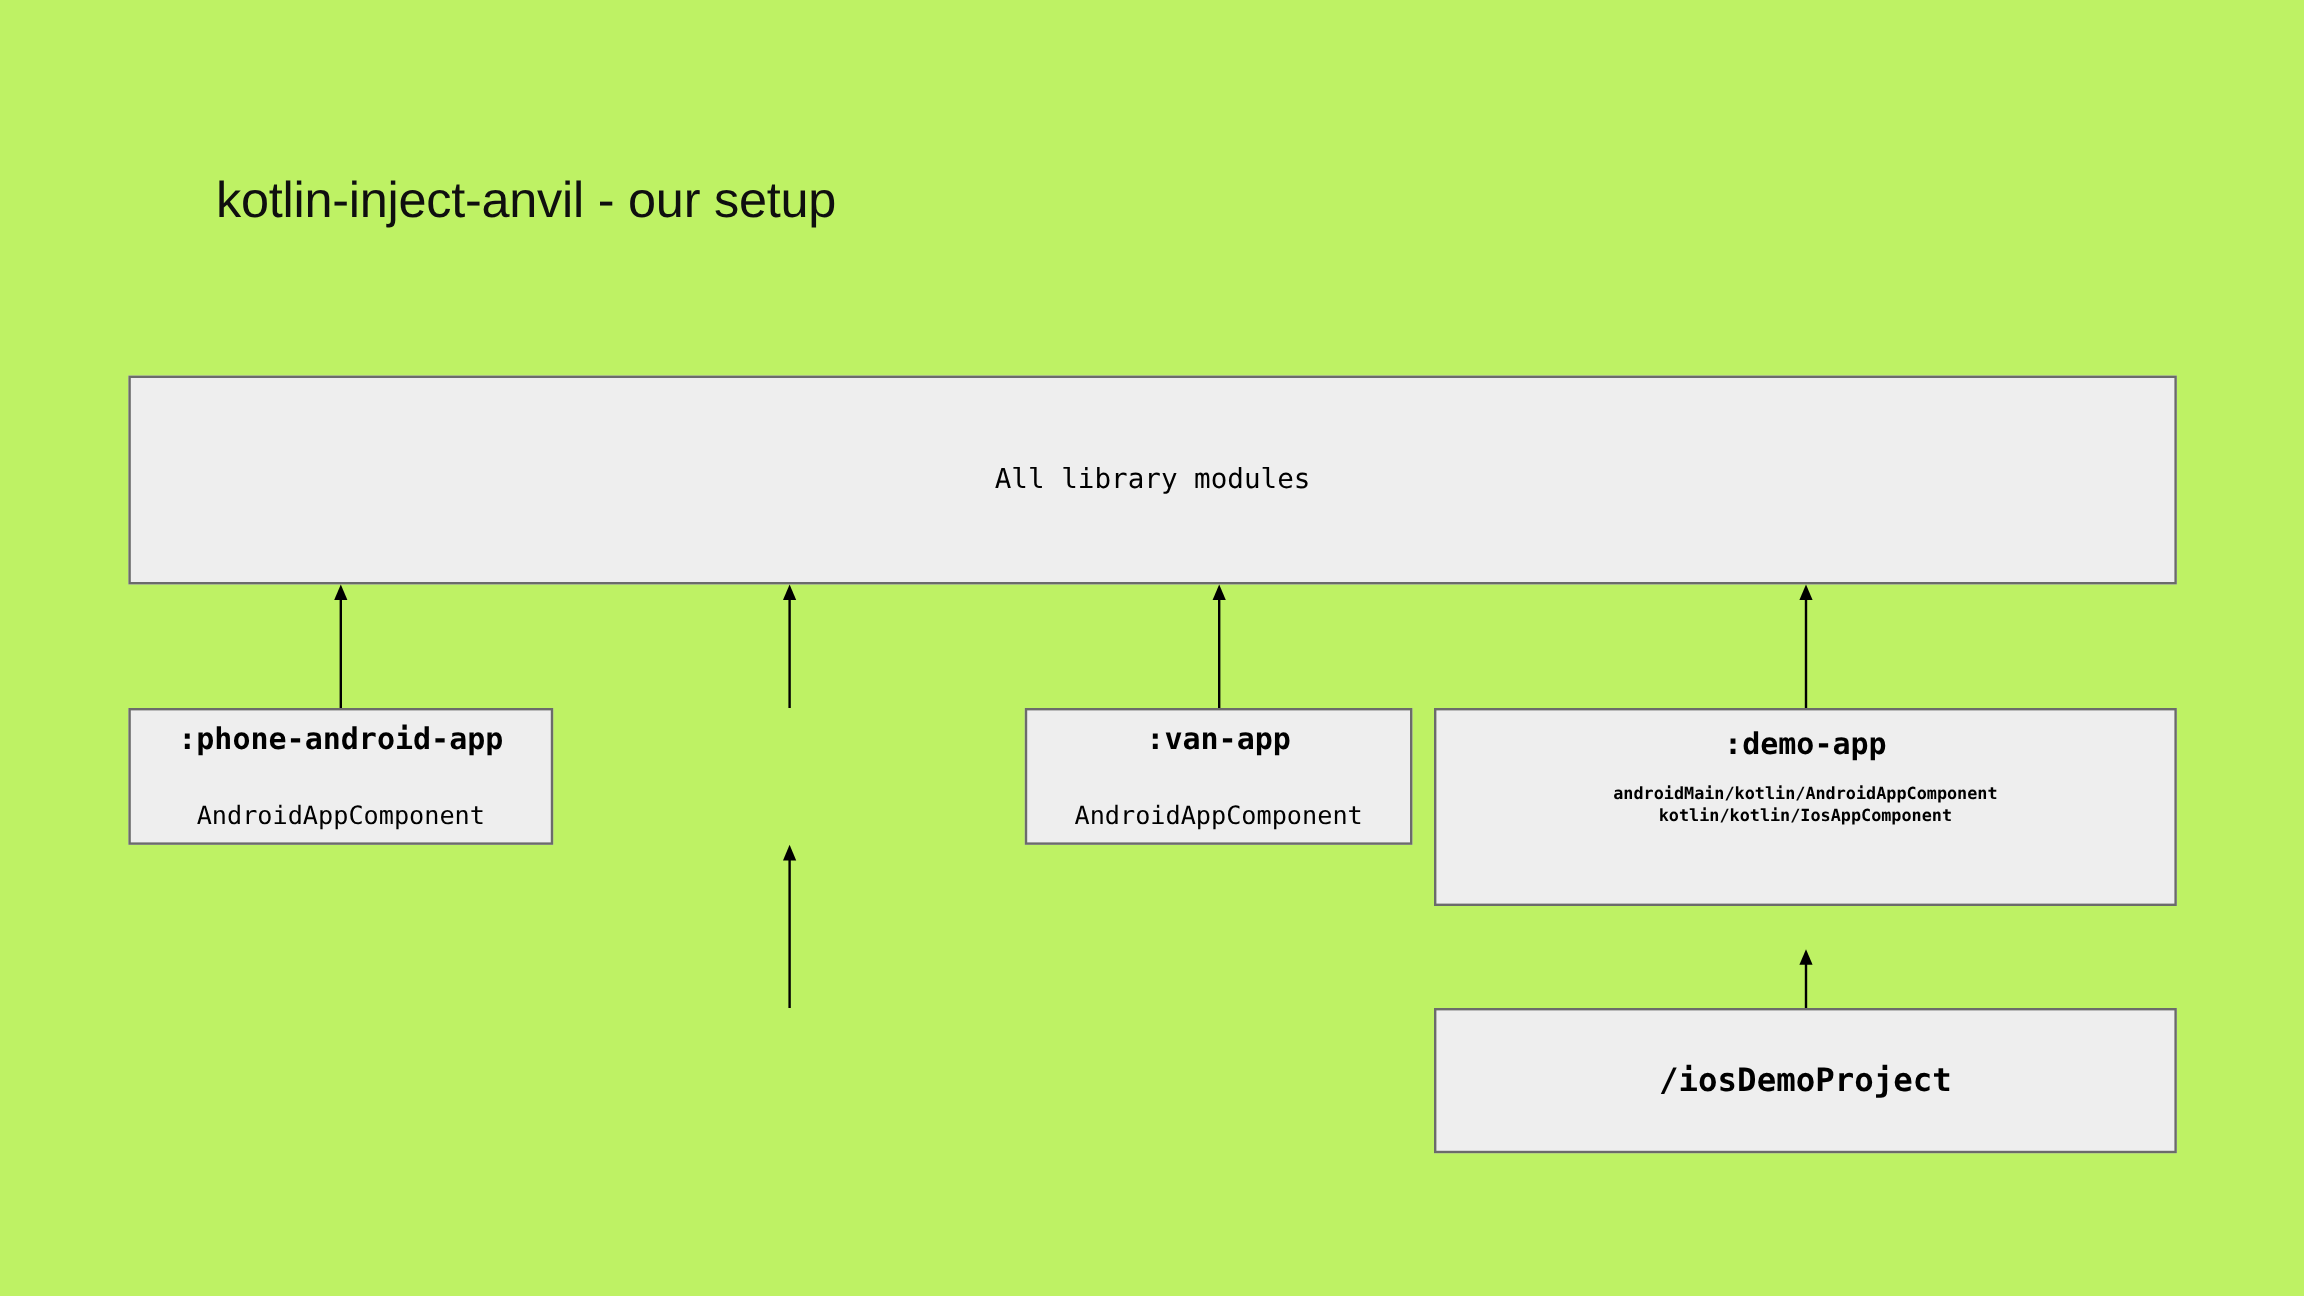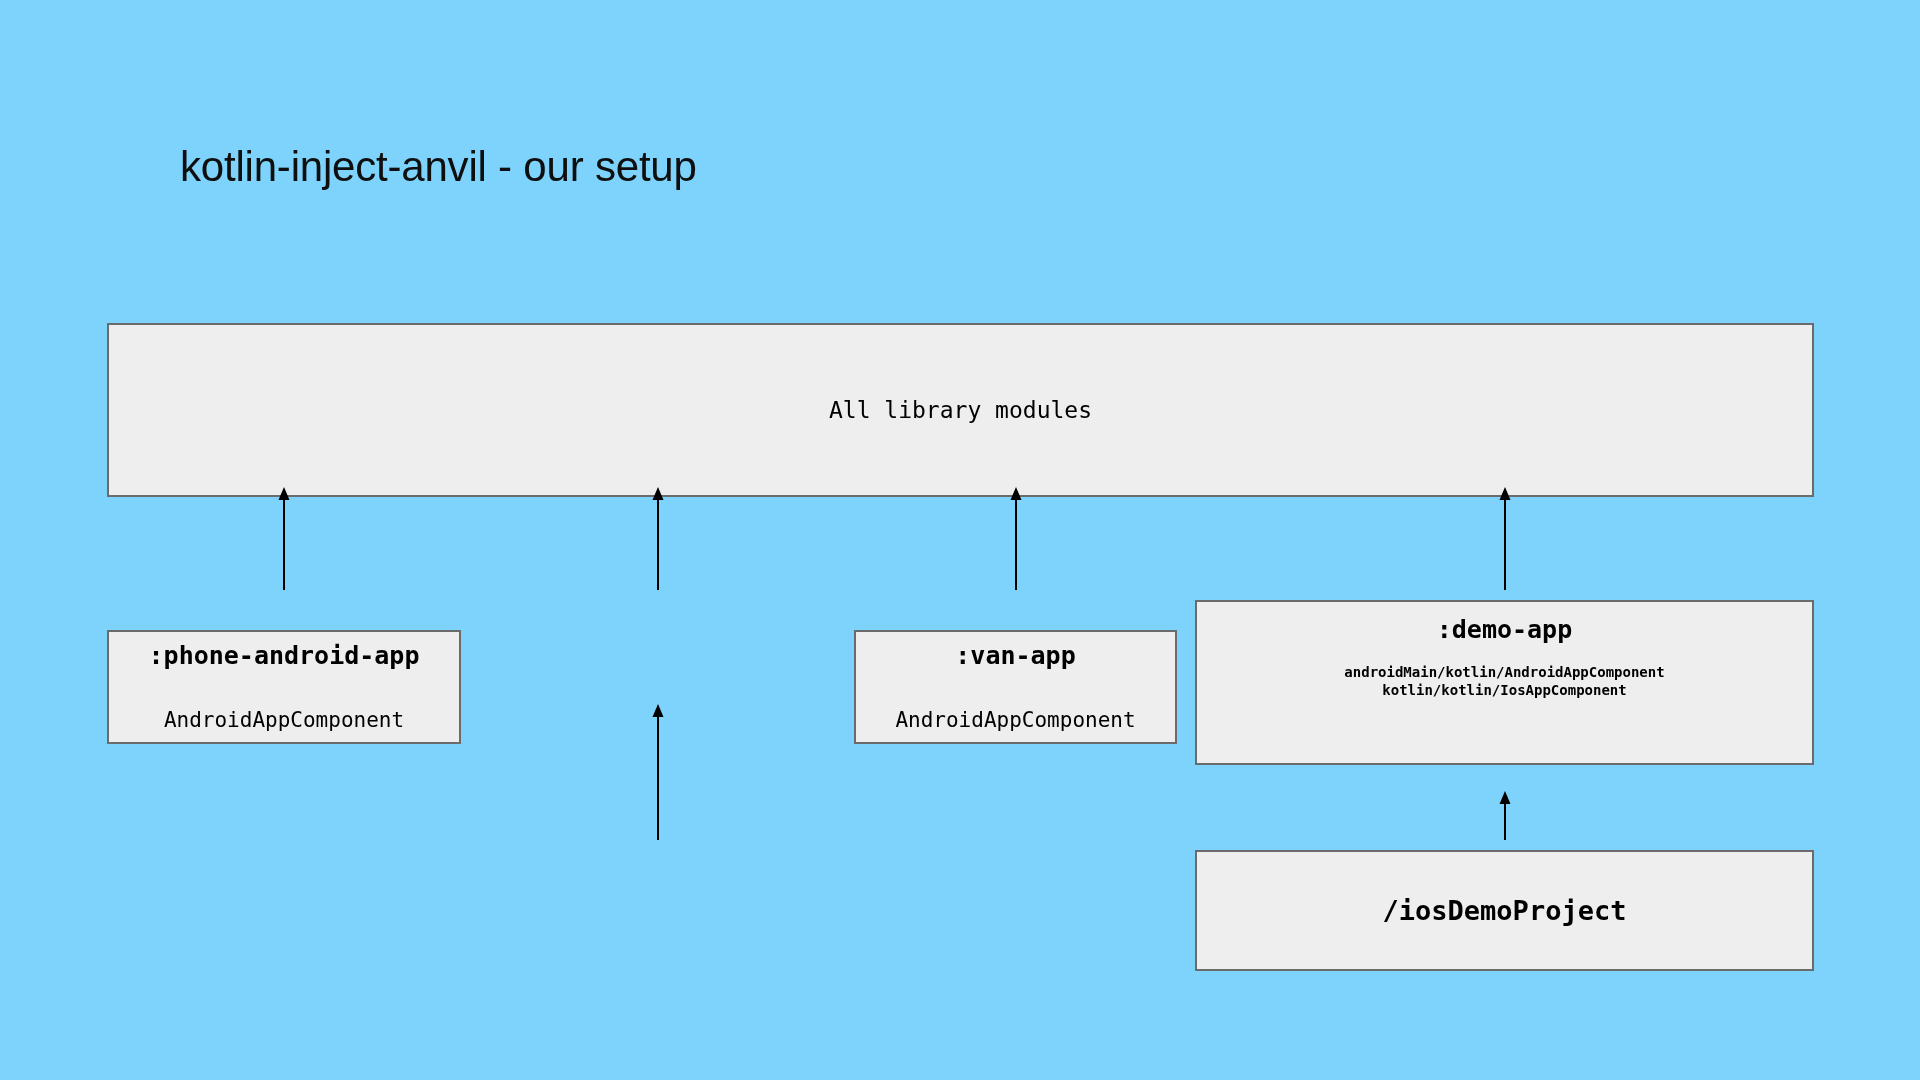--- a/index.html
+++ b/index.html
@@ -15,21 +15,21 @@
     overflow: hidden;
     font-family: "Liberation Sans", sans-serif;
   }
 
   #slide {
     position: absolute;
     left: 0;
     top: 0;
     width: 1920px;
     height: 1080px;
-    background: #7dd3fc;
+    background: #bef264;
   }
 
   
   .slide-title {
     position: absolute;
     left: 180px;
     top: 143px;
     font-family: "Liberation Sans", sans-serif;
     font-size: 42px;
     font-weight: 400;
@@ -43,21 +43,20 @@
     position: absolute;
     background: #eeeeee;
     border: 2px solid #6b6b6b;
     box-sizing: border-box;
     display: flex;
     flex-direction: column;
     align-items: center;
     justify-content: center;
     text-align: center;
     overflow: hidden;
-    margin-top: 10px;
   }
 
   .node-title {
     font-family: "DejaVu Sans Mono", "Liberation Mono", monospace;
     font-weight: bold;
     color: #000000;
     white-space: nowrap;
     line-height: 1.15;
   }
 
@@ -74,21 +73,21 @@
     left: 107px;
     top: 313px;
     width: 1707px;
     height: 174px;
   }
   #node-library .node-sub {
     font-size: 23px;
   }
 
   .row2 {
-    top: 620px;
+    top: 590px;
     gap: 22px;
   }
 
   #node-phone-android {
     left: 107px;
     width: 354px;
     height: 114px;
   }
   #node-phone-ios {
     left: 481px;

